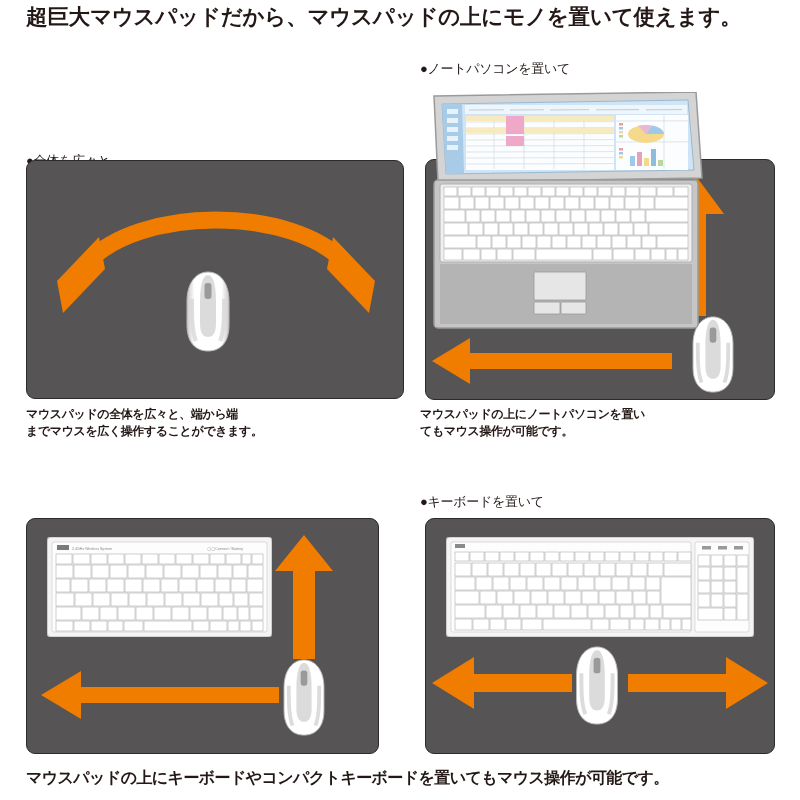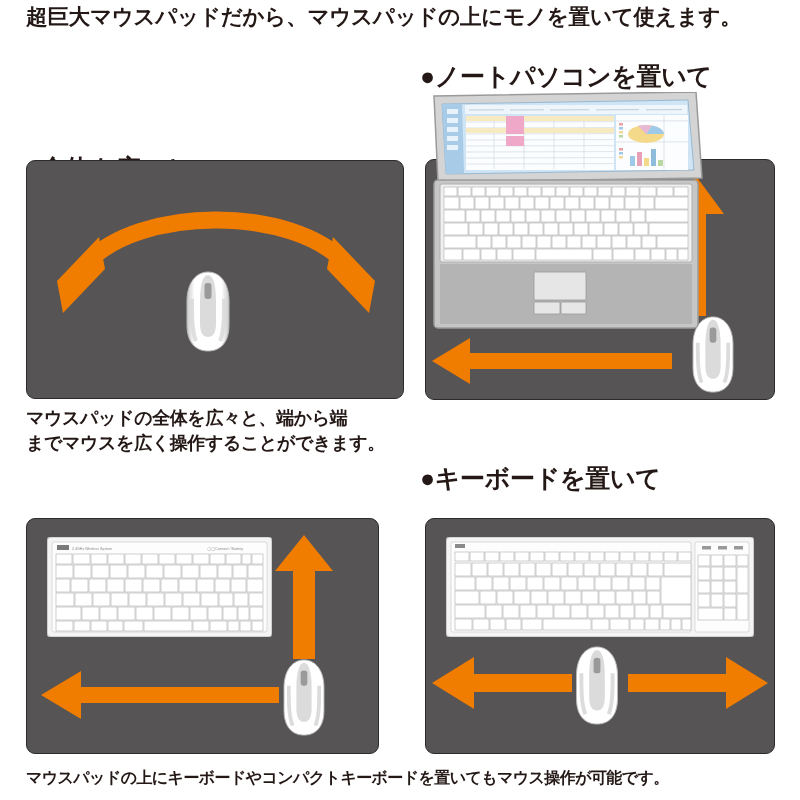--- a/index.html
+++ b/index.html
@@ -15,28 +15,28 @@
   
   .headline {
     position: absolute; left: 26px; top: 2px;
     font-size: 21.5px; font-weight: 700; letter-spacing: -0.2px;
     white-space: nowrap; color: #231815;
   }
 
   
   .sec-title {
     position: absolute;
-    font-size: 25px; font-weight: 700; white-space: nowrap;
+    font-size: 13px; font-weight: 400; white-space: nowrap;
     color: #231815; letter-spacing: -0.3px;
   }
 
   
   .caption {
     position: absolute;
-    font-size: 18px; font-weight: 700; line-height: 1.38;
+    font-size: 12px; font-weight: 700; line-height: 1.38;
     color: #231815; letter-spacing: -0.4px;
   }
   .caption-wide {
     position: absolute;
     font-size: 16px; font-weight: 700;
     color: #231815; letter-spacing: -0.6px; white-space: nowrap;
   }
 
   
   .pad {
@@ -290,20 +290,22 @@
       <rect x="242" y="157" width="11" height="11"></rect>
         <rect x="254" y="157" width="10" height="11"></rect>
     </g>
 
     <rect x="16" y="172" width="252" height="60" fill="#b4b4b4"></rect>
     <rect x="110" y="180" width="52" height="28" rx="1" fill="#e6e6e6" stroke="#9a9a9a" stroke-width="0.8"></rect>
     <rect x="110" y="210" width="26" height="12" rx="1" fill="#e6e6e6" stroke="#9a9a9a" stroke-width="0.8"></rect>
     <rect x="137" y="210" width="25" height="12" rx="1" fill="#e6e6e6" stroke="#9a9a9a" stroke-width="0.8"></rect>
   </svg>
 
+  <div class="caption" style="left:420px; top:406px; width:380px; white-space:pre-line;">マウスパッドの上にノートパソコンを置い
+てもマウス操作が可能です。</div>
 
 
   <div class="pad" style="left:26px; top:518px; width:353px; height:236px;">
 
     <svg class="arrow-svg" style="left:246px; top:16px;" width="62" height="124" viewBox="0 0 62 124">
       <polygon points="31,0 60,36 42,36 42,124 20,124 20,36 2,36" fill="#F07C00"></polygon>
     </svg>
 
     <svg class="arrow-svg" style="left:14px; top:152px;" width="238" height="48" viewBox="0 0 238 48">
       <polygon points="0,24 40,0 40,16 238,16 238,32 40,32 40,48" fill="#F07C00"></polygon>
@@ -400,21 +402,21 @@
         <rect x="97" y="84" width="48" height="10"></rect>
         <rect x="146" y="84" width="16" height="10"></rect>
           <rect x="163" y="84" width="17" height="10"></rect>
         <rect x="181" y="84" width="11" height="10"></rect>
           <rect x="193" y="84" width="11" height="10"></rect>
         <rect x="205" y="84" width="11" height="10"></rect>
       </g>
     </svg>
   </div>
 
-  <div class="sec-title" style="left:420px; top:462px;">●キーボードを置いて</div>
+  <div class="sec-title" style="left:420px; top:493px;">●キーボードを置いて</div>
 
   <div class="pad" style="left:425px; top:518px; width:350px; height:236px;">
 
     <svg class="arrow-svg" style="left:6px; top:138px;" width="140" height="52" viewBox="0 0 140 52">
       <polygon points="0,26 42,0 42,17 140,17 140,35 42,35 42,52" fill="#F07C00"></polygon>
     </svg>
 
     <svg class="arrow-svg" style="left:202px; top:138px;" width="140" height="52" viewBox="0 0 140 52">
       <polygon points="140,26 98,0 98,17 0,17 0,35 98,35 98,52" fill="#F07C00"></polygon>
     </svg>

